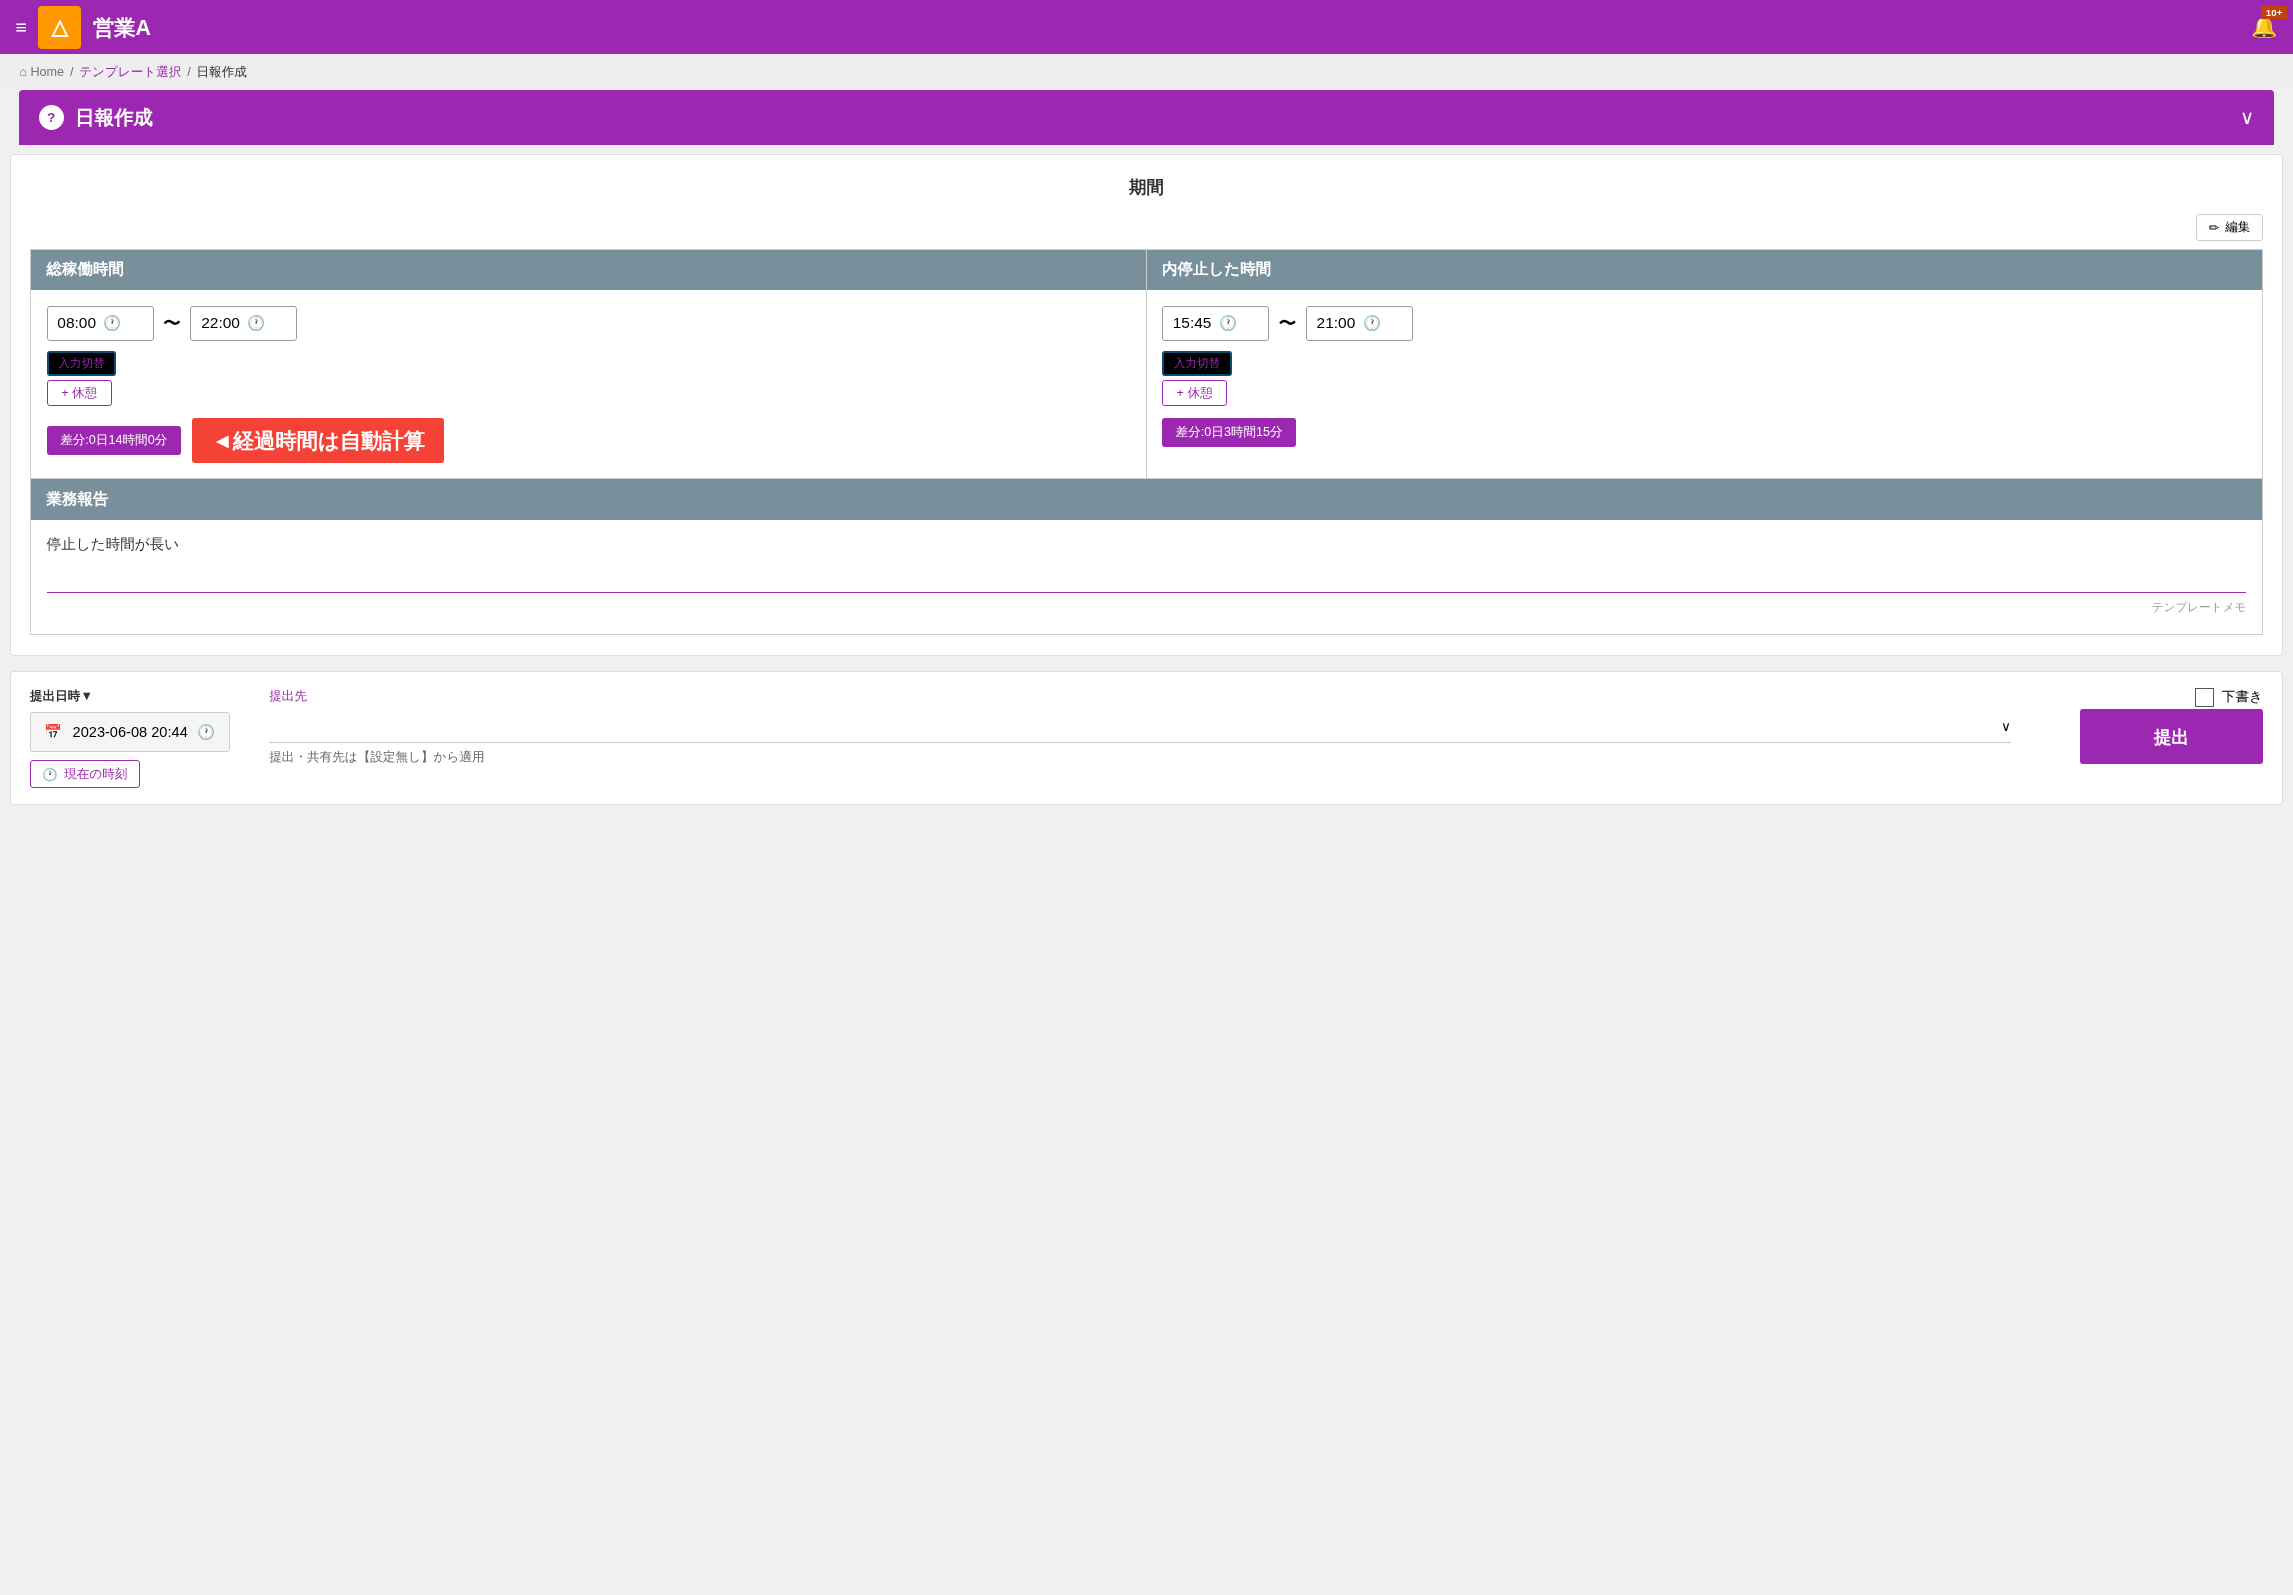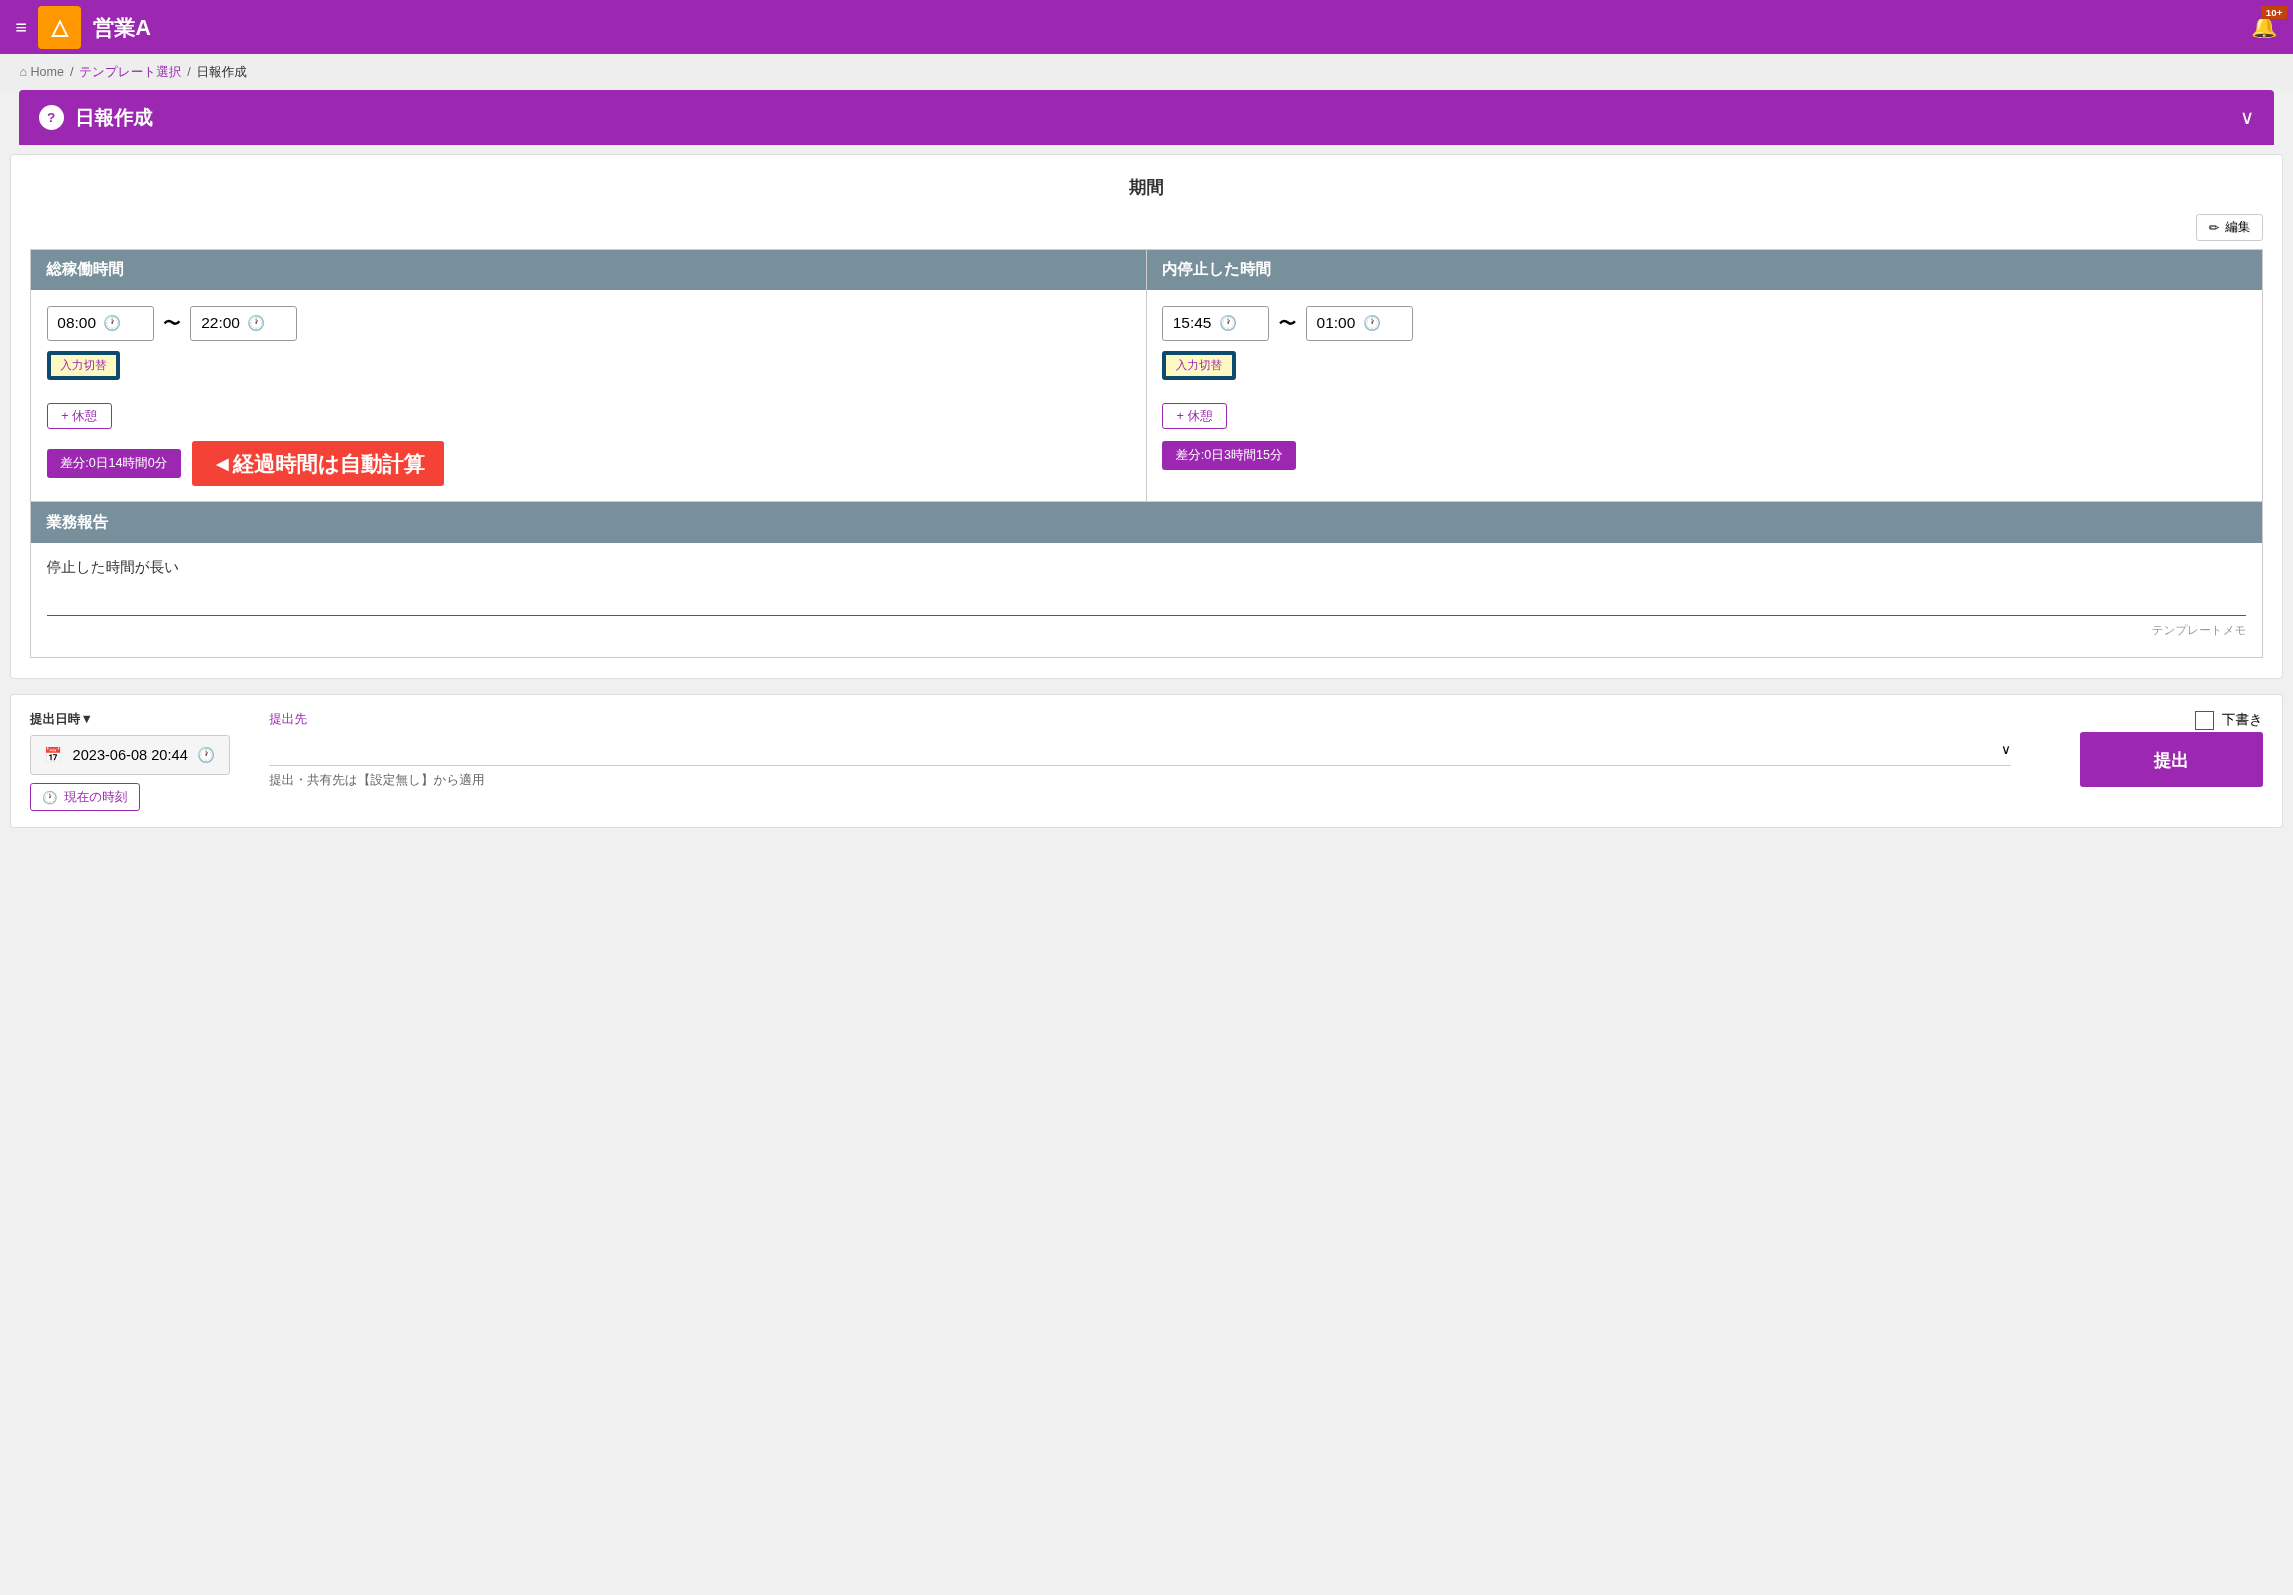--- a/index.html
+++ b/index.html
@@ -145,28 +145,28 @@
       display: flex;
       align-items: center;
       gap: 7.8px;
       min-width: 107px;
     }
     .time-input-box .clock-icon { color: #666; font-size: 14.6px; }
     .time-tilde { font-size: 17.5px; font-weight: bold; }
 
     
     .switch-btn {
-      border: 4px solid #0c4a6e;
-      background: #fef9c3;
+      border: 2px solid #0c4a6e;
+      background: #000000;
       color: #9c27b0;
       padding: 2.9px 9.7px;
       font-size: 11.6px;
       cursor: pointer;
       border-radius: 2.9px;
-      margin-bottom: 23px;
+      margin-bottom: 4px;
     }
 
     
     .break-btn {
       border: 1px solid #9c27b0;
       background: white;
       color: #9c27b0;
       padding: 3.9px 13.6px;
       font-size: 12.6px;
       cursor: pointer;
@@ -397,21 +397,21 @@
       <div class="time-col">
         <div class="time-col-header">内停止した時間</div>
         <div class="time-col-body">
           <div class="time-inputs-row">
             <div class="time-input-box">
               <span>15:45</span>
               <span class="clock-icon">🕐</span>
             </div>
             <span class="time-tilde">〜</span>
             <div class="time-input-box">
-              <span>01:00</span>
+              <span>21:00</span>
               <span class="clock-icon">🕐</span>
             </div>
           </div>
           <div>
             <button class="switch-btn">入力切替</button>
           </div>
           <div>
             <button class="break-btn">+ 休憩</button>
           </div>
           <div>

